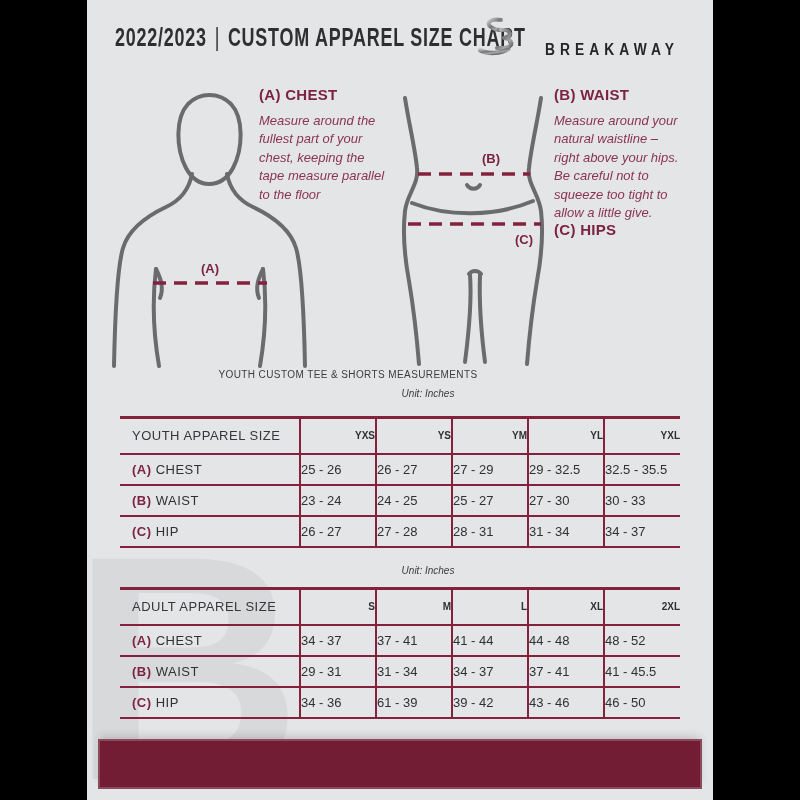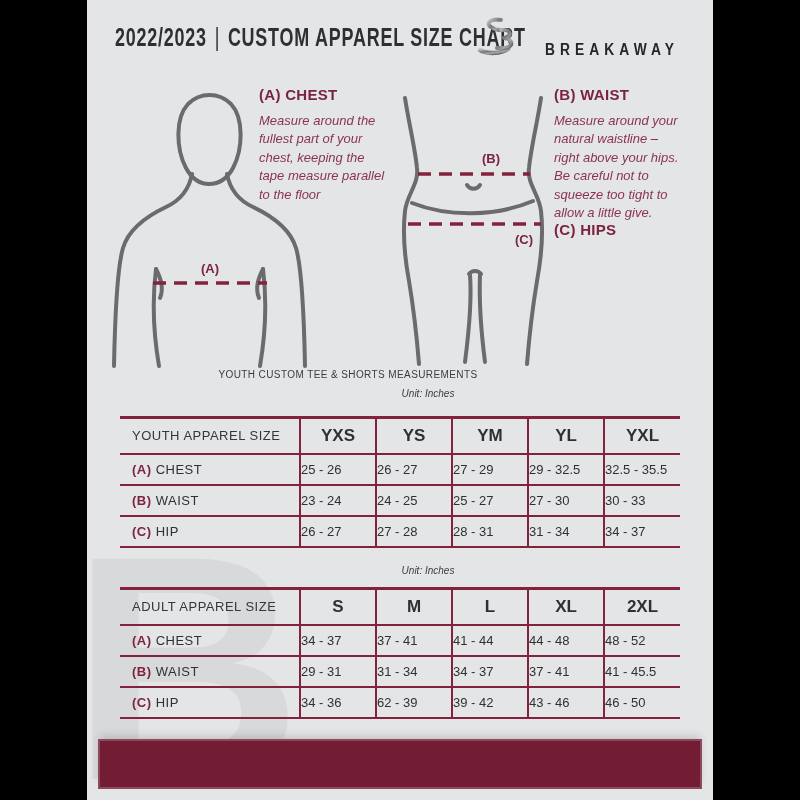--- a/index.html
+++ b/index.html
@@ -37,21 +37,21 @@
   
   .sec-title{position:absolute;width:522px;text-align:center;font-weight:400;font-size:10px;color:#3a3c3e;letter-spacing:0.4px;}
   .sec-unit{position:absolute;width:682px;text-align:center;font-style:italic;font-size:10px;color:#3a3c3e;}
 
   
   .size-table{position:absolute;left:33px;width:560px;border-collapse:collapse;table-layout:fixed;background:transparent;}
   .size-table col.c0{width:180px;}
   .size-table col.cv{width:76px;}
   .size-table th,.size-table td{border-left:2px solid var(--maroon);color:#2e3032;}
   .size-table th:first-child,.size-table td:first-child{border-left:none;}
-  .size-table thead th{border-top:3px solid var(--maroon);border-bottom:2px solid var(--maroon);height:36px;font-weight:700;font-size:17px;text-align:center;}
+  .size-table thead th{border-top:3px solid var(--maroon);border-bottom:2px solid var(--maroon);height:36px;font-weight:700;font-size:10px;text-align:right;}
   .size-table tbody td{border-bottom:2px solid var(--maroon);height:31px;font-size:13px;}
   .label-cell{text-align:left !important;padding-left:12px;letter-spacing:0.5px;}
   thead .label-cell{font-weight:400 !important;font-size:13px !important;color:#35373a;}
   .row-prefix{color:#7c2340;font-weight:700;}
 
   
   .bottom-bar{position:absolute;left:11px;top:739px;width:604px;height:50px;background:var(--maroon-dark);border:2px solid #8d4a5d;box-shadow:0 -5px 8px -2px rgba(0,0,0,0.15);}
 </style>
 </head>
 <body>
@@ -214,21 +214,21 @@
             <td class="label-cell"><span class="row-prefix">(B)</span> <span>WAIST</span></td>
             <td>29 - 31</td>
             <td>31 - 34</td>
             <td>34 - 37</td>
             <td>37 - 41</td>
             <td>41 - 45.5</td>
           </tr>
           <tr>
             <td class="label-cell"><span class="row-prefix">(C)</span> <span>HIP</span></td>
             <td>34 - 36</td>
-            <td>62 - 39</td>
+            <td>61 - 39</td>
             <td>39 - 42</td>
             <td>43 - 46</td>
             <td>46 - 50</td>
           </tr>
         </tbody>
       </table>
 
       <div class="bottom-bar"></div>
     </div>
   </div>

